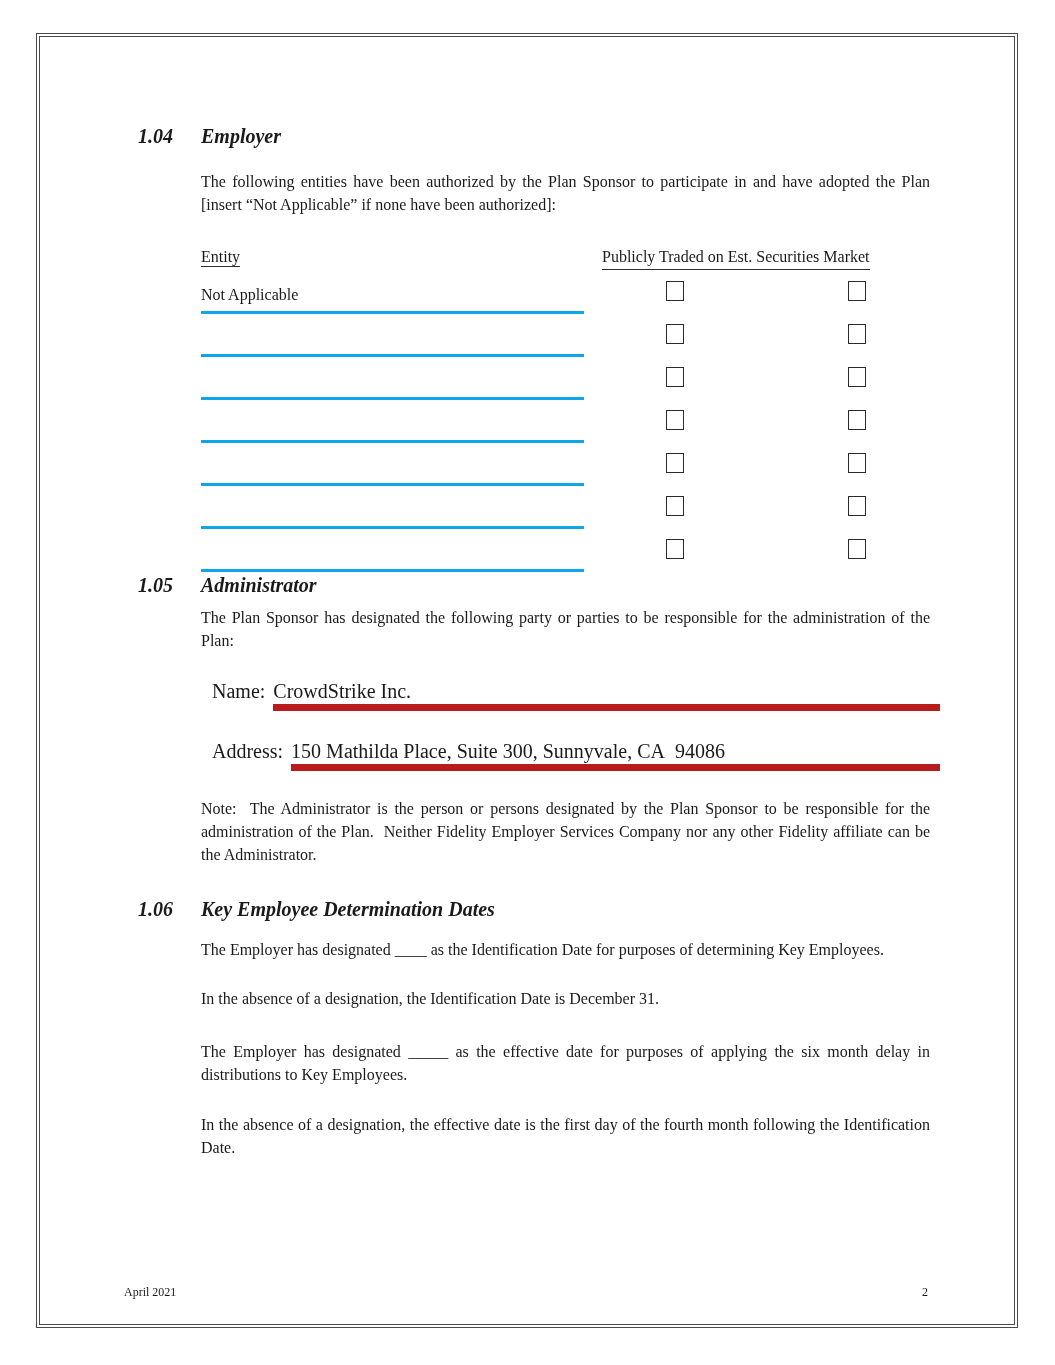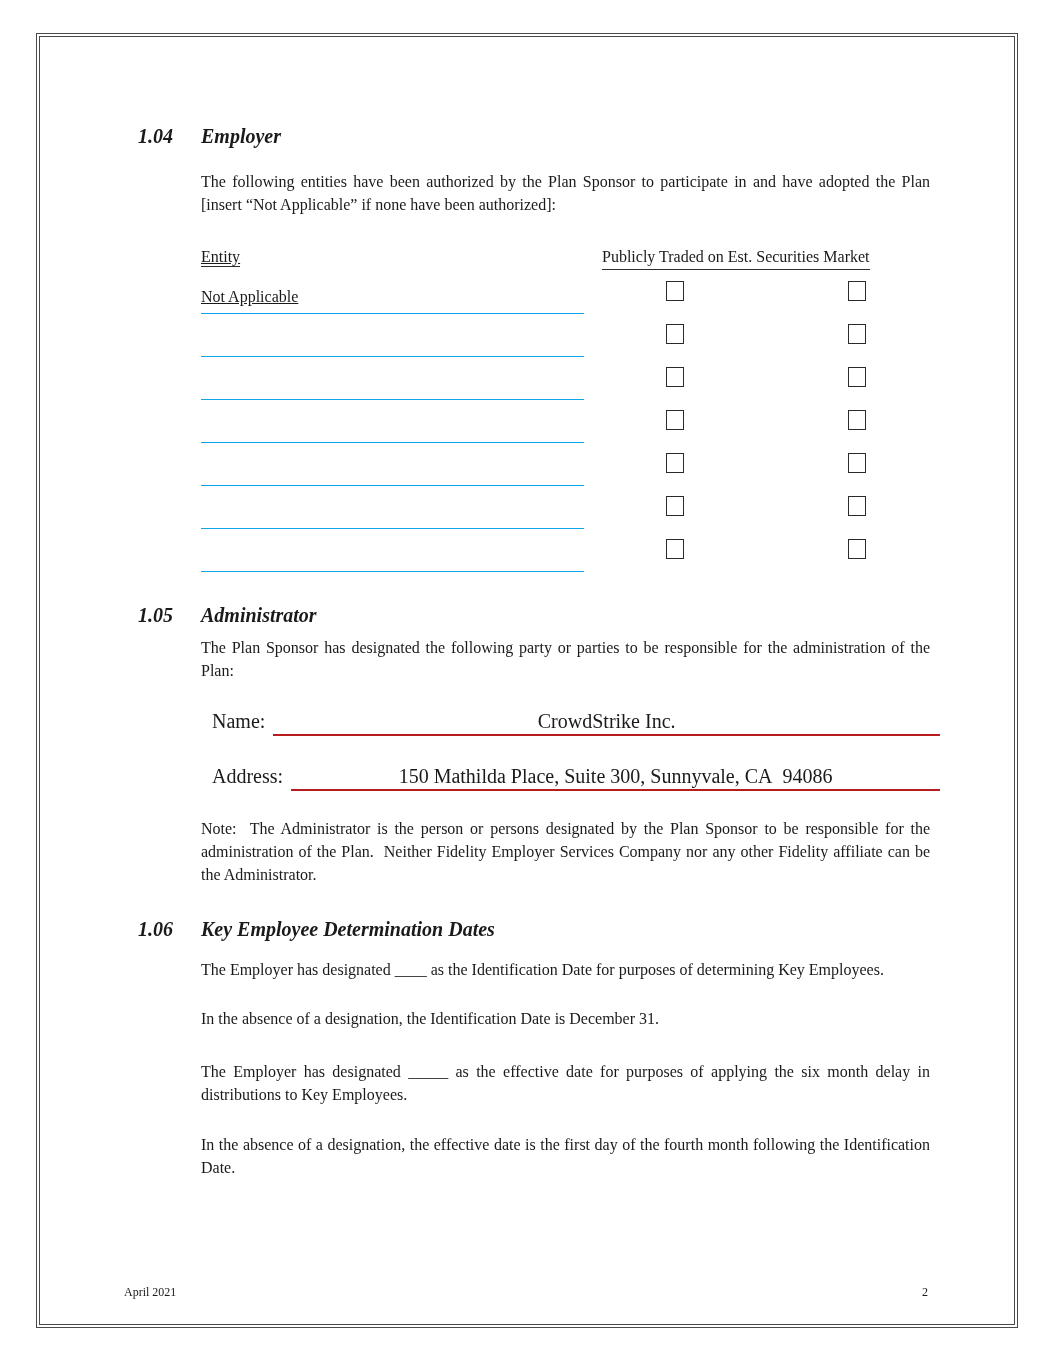--- a/index.html
+++ b/index.html
@@ -5,52 +5,52 @@
   * { margin:0; padding:0; box-sizing:border-box; }
   html,body { width:1055px; height:1365px; background:#ffffff;
     font-family:"Liberation Serif","DejaVu Serif",serif; color:#1a1a1a; }
   .page { position:absolute; left:36px; top:33px; right:37px; bottom:37px;
     border:4px double #4a4a4a; background:#fff; overflow:hidden;padding-left:14px; }
 
   
   .heading { margin-left:84px; font-size:20px; line-height:26px; font-weight:bold; font-style:italic; }
   .heading .num { display:inline-block; width:63px; }
   .h104 { margin-top:86px; }
-  .h105 { margin-top:30px; }
+  .h105 { }
   .h106 { margin-top:30px; }
 
   
   .body { margin-left:147px; margin-right:84px; font-size:16px; line-height:23px; }
   .just { text-align:justify; }
   .p104 { margin-top:21px; }
   .p105 { margin-top:8px; }
   .note { margin-top:26px; }
   .p106a { margin-top:16px; }
   .p106b { margin-top:26px; }
   .p106c { margin-top:30px; }
   .p106d { margin-top:27px; }
 
   
-  .tbl { margin-left:147px; width:746px; font-size:16px;text-decoration:underline; }
+  .tbl { margin-left:147px; width:746px; font-size:16px; }
   .tbl-head { margin-top:29px; position:relative; line-height:23px; height:26px; }
   .u { border-bottom:1px solid #2e2e2e; padding-bottom:1px; }
   .traded-pos { position:absolute; left:401px; top:0; }
   .yn-row { margin-top:9px; display:grid; grid-template-columns:383px 182px 181px; line-height:23px; }
   .yn-row span { text-align:center; }
   .rows .row { display:grid; grid-template-columns:383px 182px 181px; height:43px; }
-  .entity-cell { border-bottom:1px solid #0ea5e9; display:flex; align-items:flex-end; padding-bottom:7px; }
+  .entity-cell { border-bottom:3px solid #0ea5e9; display:flex; align-items:flex-end; padding-bottom:7px; }
   .cb-cell { display:flex; justify-content:center; align-items:flex-end; padding-bottom:13px; }
   .cb { display:inline-block; width:18px; height:20px; border:1.5px solid #2b2b2b; background:#fff; }
 
   
   .field-row { margin-left:158px; margin-right:74px; font-size:20px; line-height:23px; display:flex; }
   .field-row.name { margin-top:28px; }
   .field-row.addr { margin-top:29px; }
   .field-label { white-space:nowrap; padding-right:8px; }
-  .field-value { flex:1; border-bottom:2px solid #b91c1c; padding-bottom:1px;text-align:center; }
+  .field-value { flex:1; border-bottom:7px solid #b91c1c; padding-bottom:1px; }
 
   
   .footer { position:absolute; left:84px; right:86px; bottom:24px;
     display:flex; justify-content:space-between; font-size:12px; line-height:15px; }
 </style>
 </head>
 <body>
 
 <div class="page">
 

